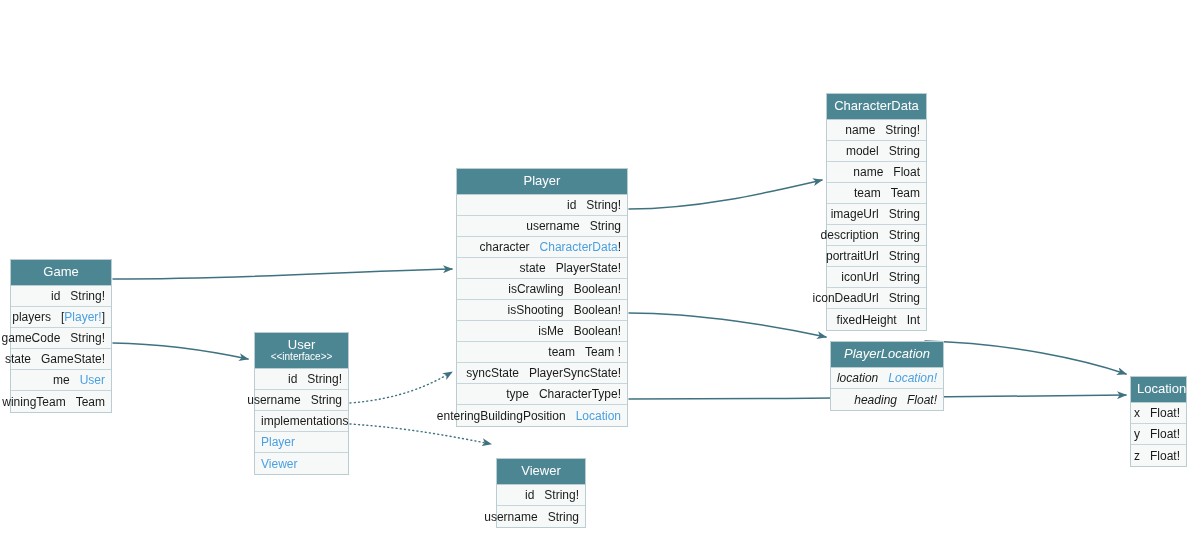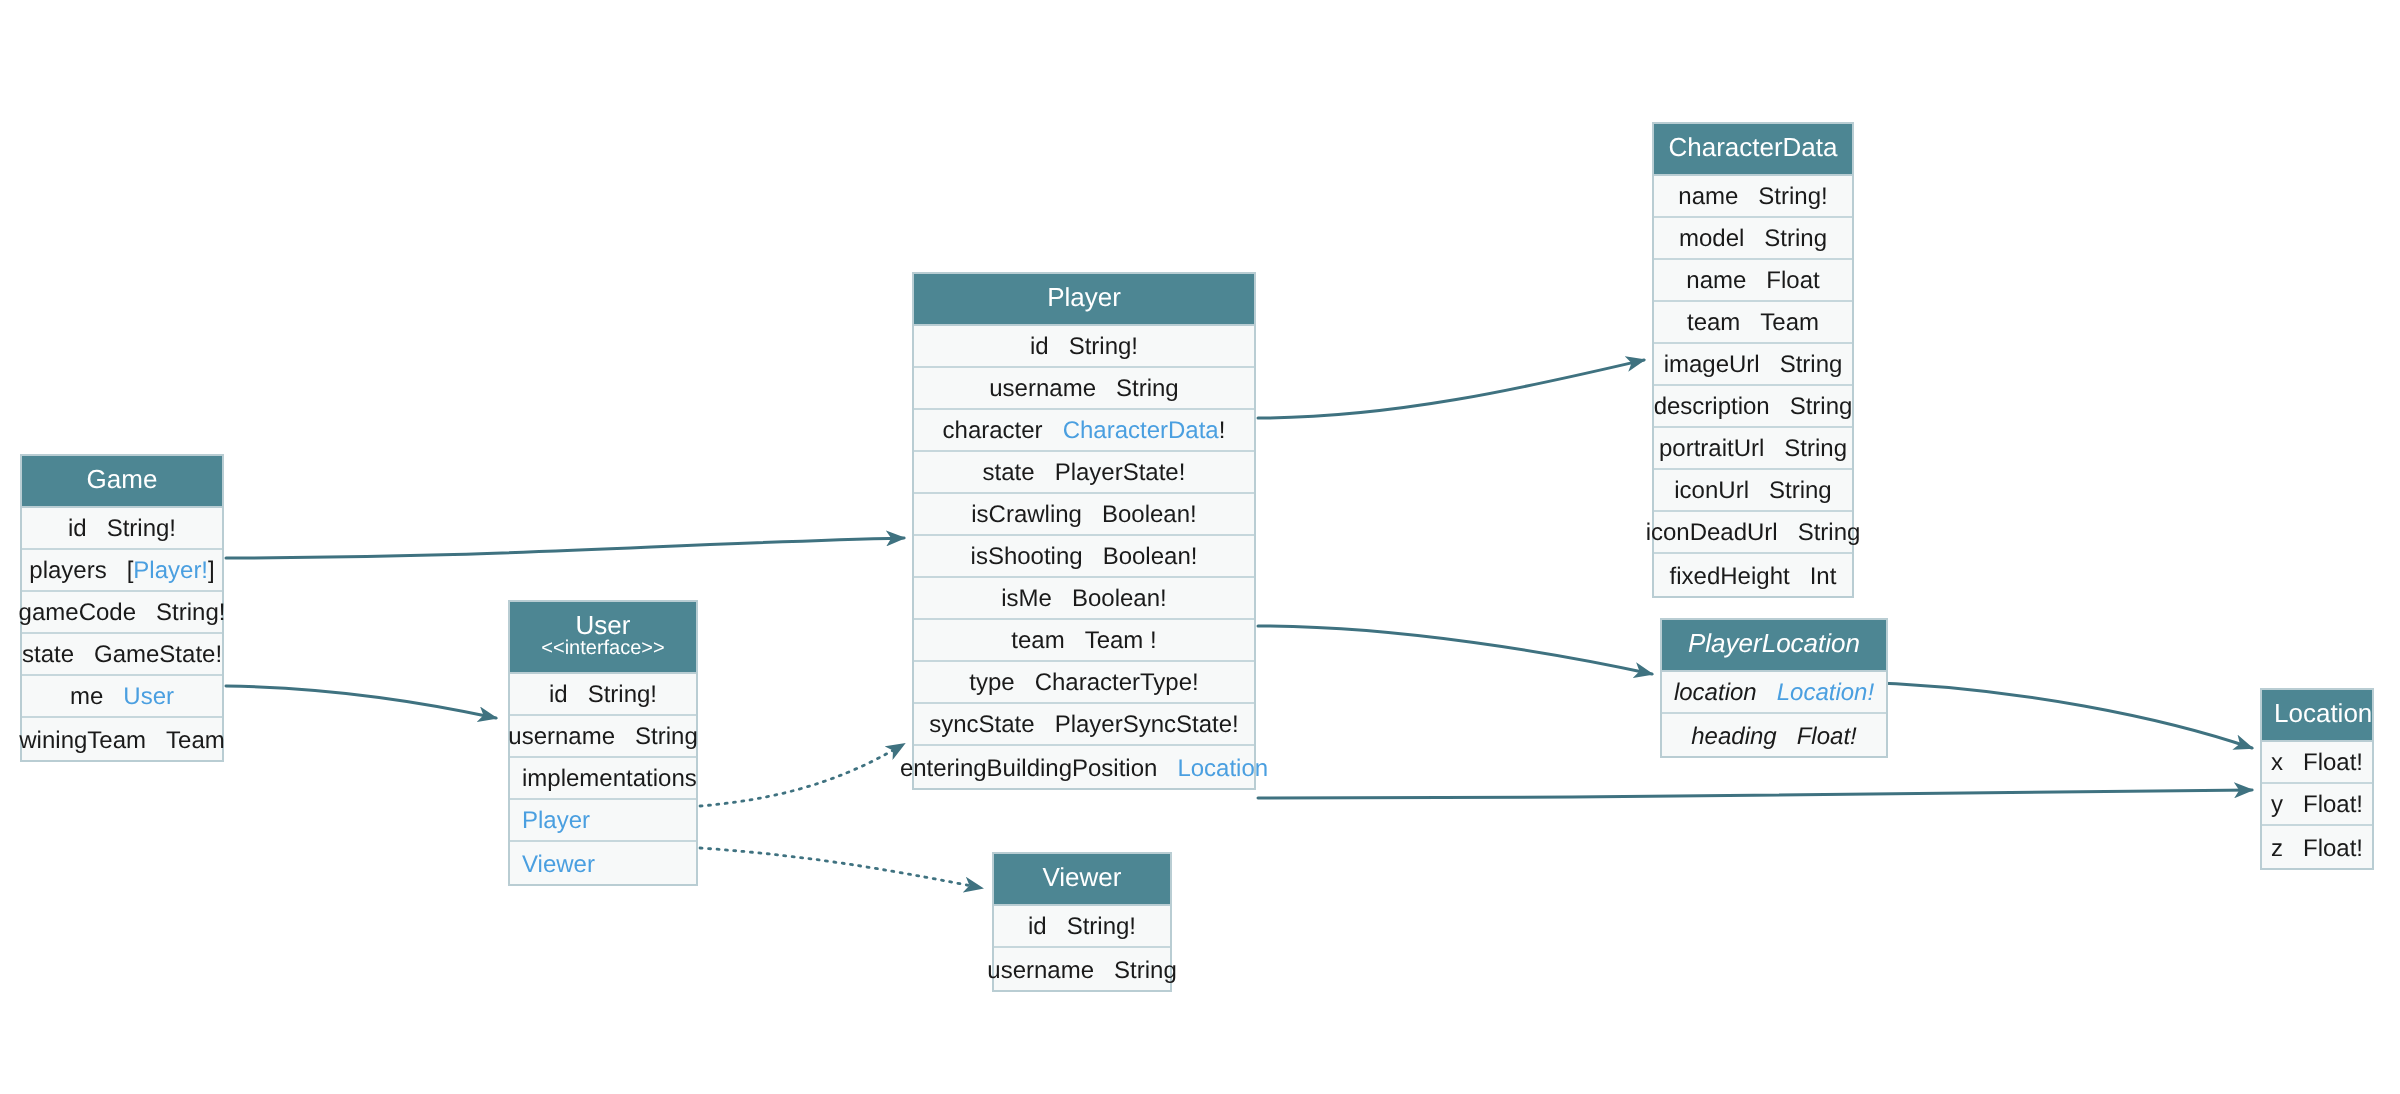--- a/index.html
+++ b/index.html
@@ -1,24 +1,24 @@
 <!DOCTYPE html>
 <html><head>
 <meta charset="utf-8">
 <style>
   html,body{margin:0;padding:0;background:#ffffff;}
   body{width:1200px;height:547px;overflow:hidden;font-family:"Liberation Sans",sans-serif;}
   #canvas{position:relative;width:1200px;height:547px;background:#ffffff;}
   svg.edges{position:absolute;left:0;top:0;width:1200px;height:547px;pointer-events:none;}
 
-  .entity{position:absolute;box-sizing:border-box;border:1px solid #b9cdd3;background:#0369a1;}
+  .entity{position:absolute;box-sizing:border-box;border:1px solid #b9cdd3;background:#0369a1;margin-top:32px;}
   .ehead{background:#4d8693;color:#ffffff;text-align:center;font-size:13px;line-height:1.1;
          padding:5px 6px 6px 6px;border-bottom:1px solid #b9cdd3;}
   .ehead .sub{display:block;font-size:10px;margin-top:-1px;}
-  .row{position:relative;display:flex;align-items:center;justify-content:center;
+  .row{position:relative;display:flex;align-items:center;justify-content:flex-end;
        box-sizing:border-box;height:21px;padding:0 6px;font-size:12px;color:#1a1a1a;
        border-bottom:1px solid #c6d7dc;background:#f7f9f9;white-space:nowrap;}
   .row:last-child{border-bottom:none;}
   .row .fname{text-align:left;}
   .row .ftype{text-align:right;margin-left:10px;}
   .type-link{color:#4a9fe0;}
   .bang-dark{color:#1a1a1a;}
   .row.center{justify-content:flex-start;}
   .row.linkrow{justify-content:flex-start;color:#4a9fe0;}
   .row.linkrow .fname{color:#4a9fe0;}
@@ -120,26 +120,26 @@
         </div>
         <div class="row">
           <span class="fname">isMe</span>
           <span class="ftype">Boolean!</span>
         </div>
         <div class="row">
           <span class="fname">team</span>
           <span class="ftype">Team !</span>
         </div>
         <div class="row">
+          <span class="fname">syncState</span>
+          <span class="ftype">PlayerSyncState!</span>
+        </div>
+        <div class="row">
           <span class="fname">type</span>
           <span class="ftype">CharacterType!</span>
-        </div>
-        <div class="row">
-          <span class="fname">syncState</span>
-          <span class="ftype">PlayerSyncState!</span>
         </div>
         <div class="row">
           <span class="fname">enteringBuildingPosition</span>
           <span class="ftype"><span class="type-link">Location</span></span>
         </div>
       </div>
       <div class="entity" style="left: 496px; top: 426px; width: 90px;">
         <div class="ehead" style="background: rgb(77, 134, 147); color: rgb(255, 255, 255);"><span>Viewer</span></div>
         <div class="row">
           <span class="fname">id</span>

